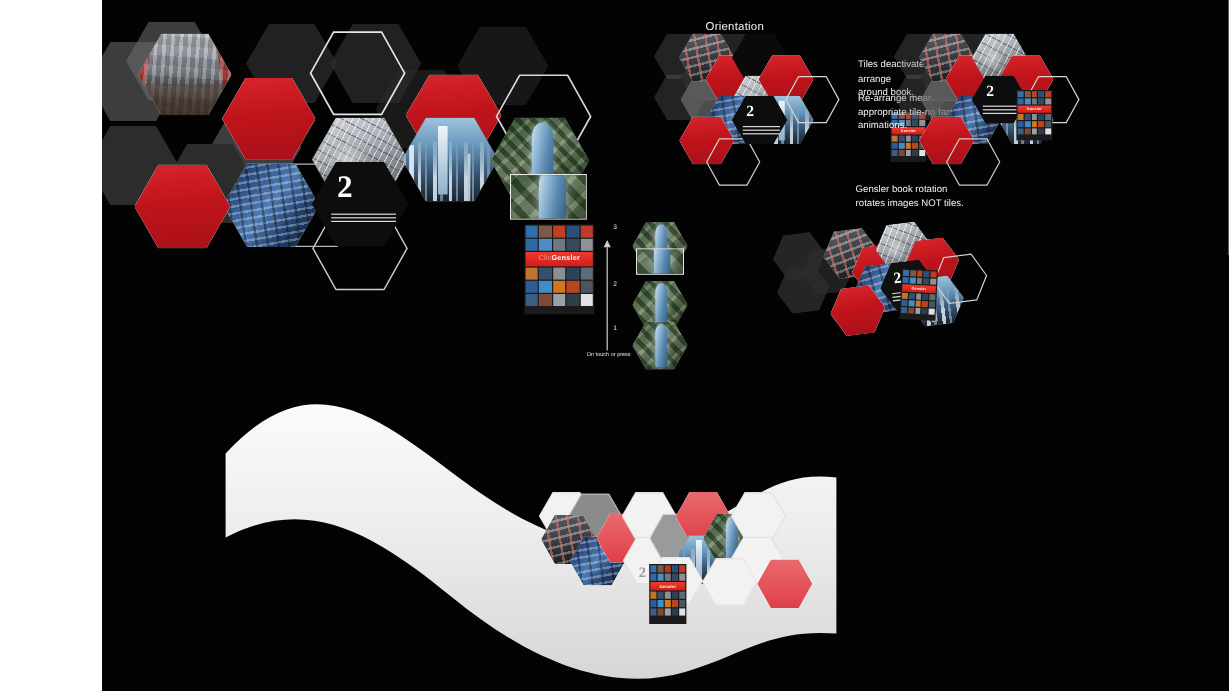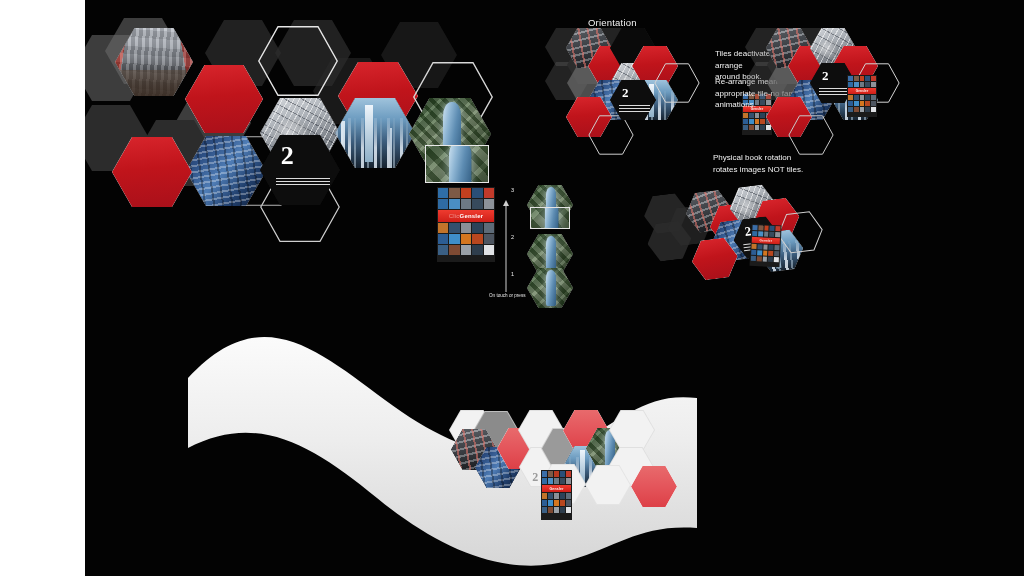--- a/index.html
+++ b/index.html
@@ -671,21 +671,21 @@
               <div class="cell" style="background:#7e4a33"></div>
             <div class="cell" style="background:#9aa1a8"></div>
               <div class="cell" style="background:#2e3d4c"></div>
             <div class="cell" style="background:#e0e2e5"></div>
           </div>
         </div>
       </div>
     </div>
 
     <div>
-      <div class="label" style="left:628px;top:152px;width:120px;">Physical book rotation
+      <div class="label" style="left:628px;top:152px;width:120px;">Gensler book rotation
 rotates images NOT tiles.</div>
 
       <div style="transform:rotate(-7deg);transform-origin:700px 215px;">
         <div class="hex f-dgrey" style="left:560px;top:180px;width:44px;height:38px;opacity:.85"></div>
         <div class="hex f-dgrey" style="left:560px;top:208px;width:44px;height:38px;opacity:.85"></div>
         <div class="hex f-dgrey" style="left:582px;top:195px;width:44px;height:38px;opacity:.7"></div>
 
         <div class="hexout" style="left:602px;top:182px;width:46px;height:40px;">
           <div class="hexin noline">
               <div class="ph ph-city"></div>

